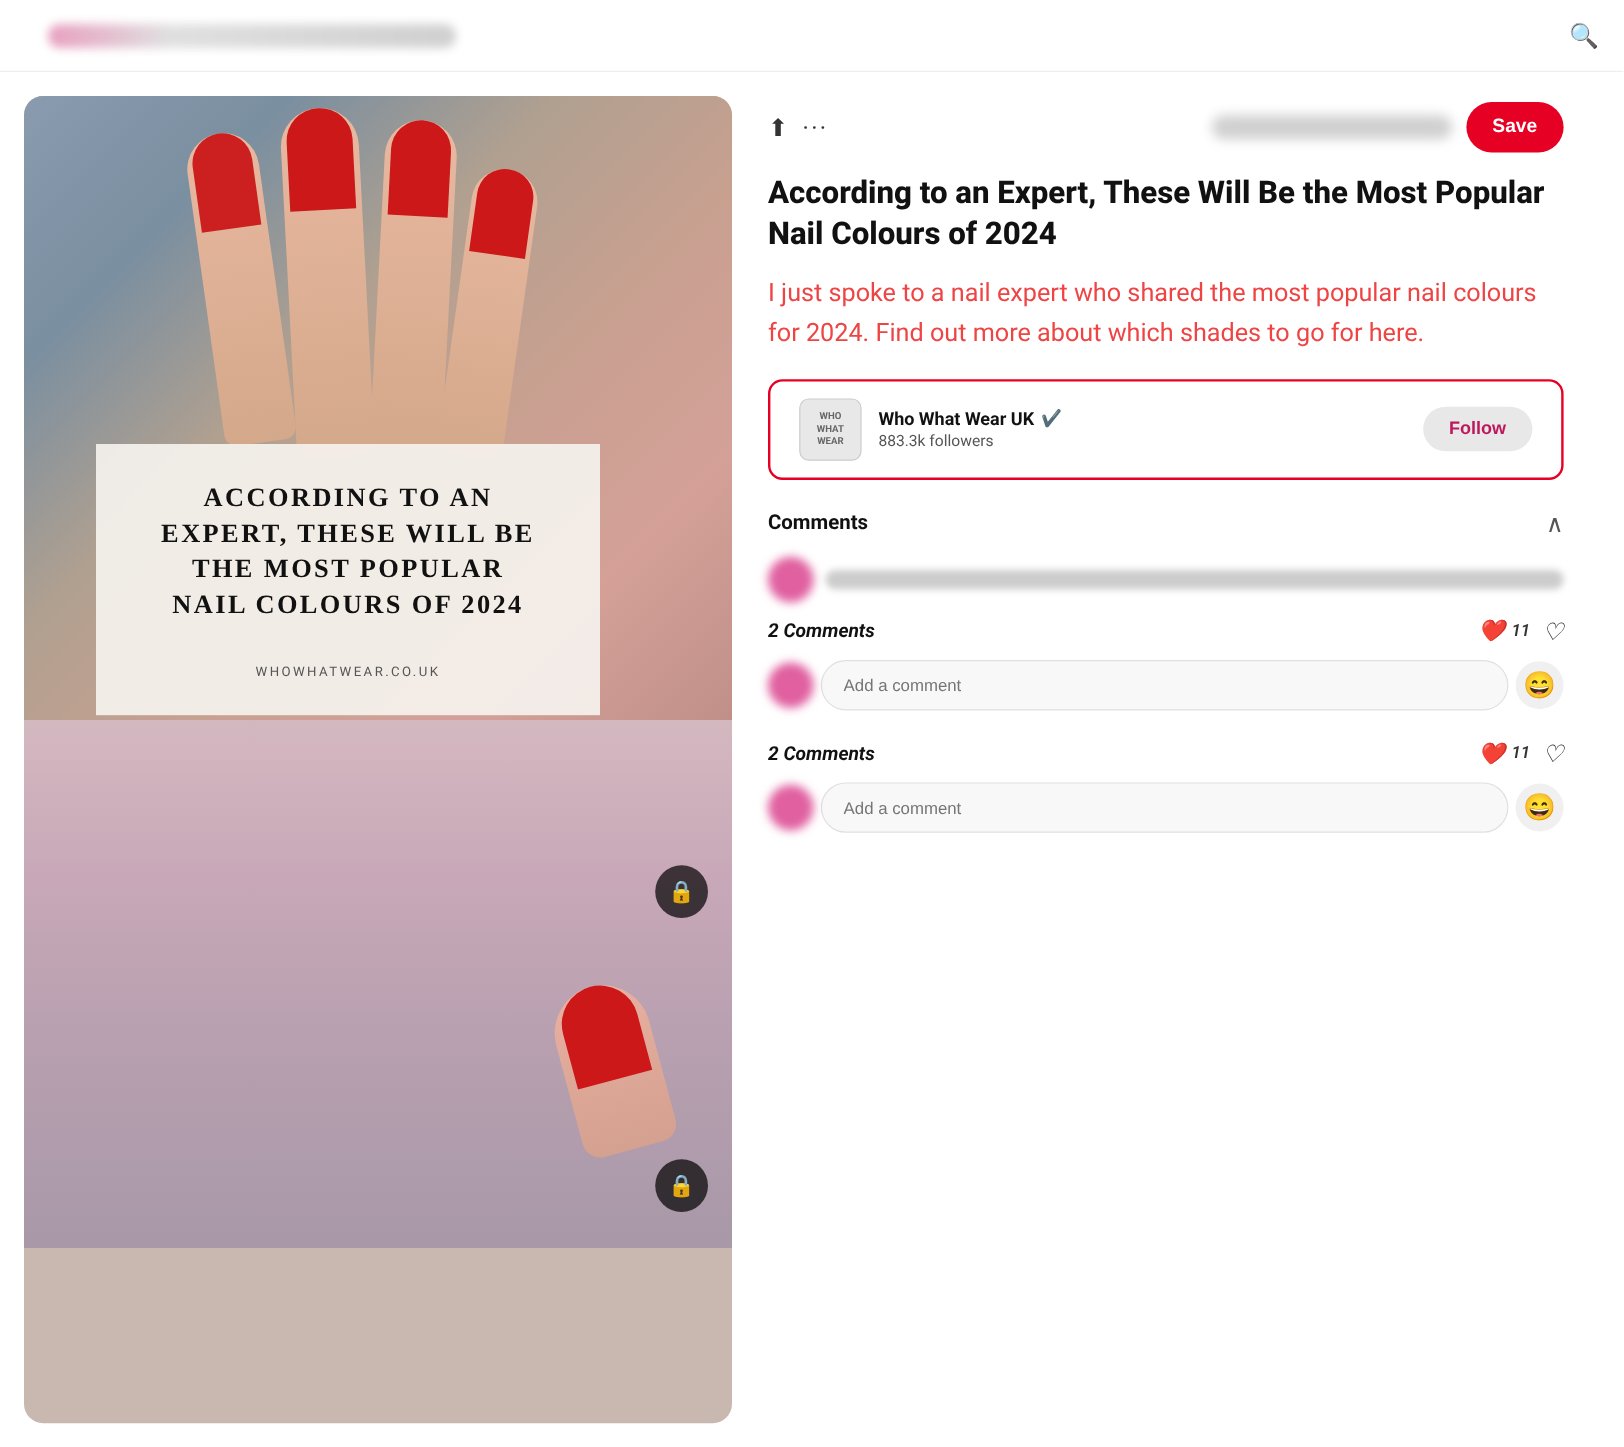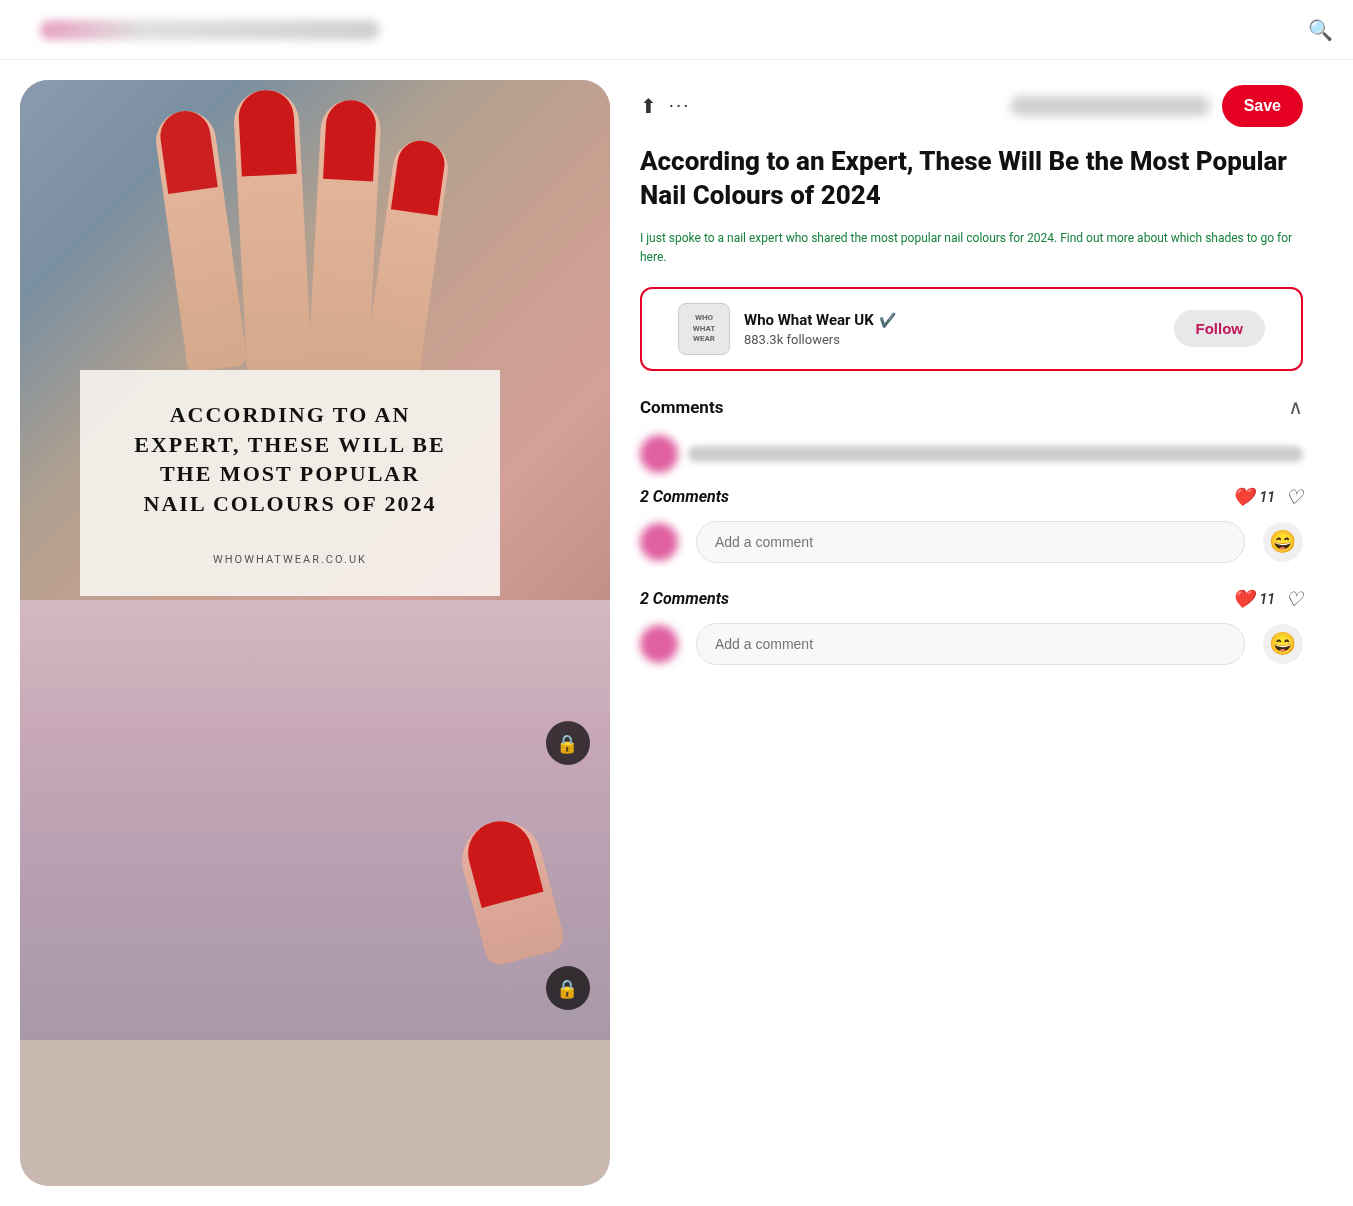--- a/index.html
+++ b/index.html
@@ -43,21 +43,21 @@
       min-height: 1146px;
       padding: 20px;
       gap: 0;
     }
 
     
     .image-panel {
       width: 590px;
       flex-shrink: 0;
       position: relative;
-      border-radius: 28px;
+      border-radius: 16px;
       overflow: hidden;
       background: #c8b8b0;
     }
 
     .pin-image-bg {
       width: 100%;
       height: 960px;
       position: relative;
       overflow: hidden;
     }
@@ -276,31 +276,31 @@
     .article-title {
       font-size: 26px;
       font-weight: 800;
       color: #111;
       line-height: 1.3;
       margin-bottom: 16px;
     }
 
     
     .article-desc {
-      font-size: 12px;
-      color: #15803d;
+      font-size: 21px;
+      color: #ef4444;
       line-height: 1.6;
       margin-bottom: 20px;
     }
 
     
     .author-card {
       border: 2px solid #e60023;
       border-radius: 12px;
-      padding: 14px 36px;
+      padding: 14px 24px;
       display: flex;
       align-items: center;
       gap: 14px;
       margin-bottom: 24px;
     }
     .author-avatar {
       width: 52px;
       height: 52px;
       border-radius: 8px;
       background: #e8e8e8;
@@ -416,21 +416,21 @@
     .heart-outline {
       font-size: 20px;
       color: #333;
       cursor: pointer;
     }
 
     
     .add-comment-row {
       display: flex;
       align-items: center;
-      gap: 18px;
+      gap: 6px;
       margin-bottom: 24px;
     }
     .comment-input-avatar {
       width: 38px;
       height: 38px;
       border-radius: 50%;
       background: #e060a0;
       filter: blur(4px);
       flex-shrink: 0;
     }

